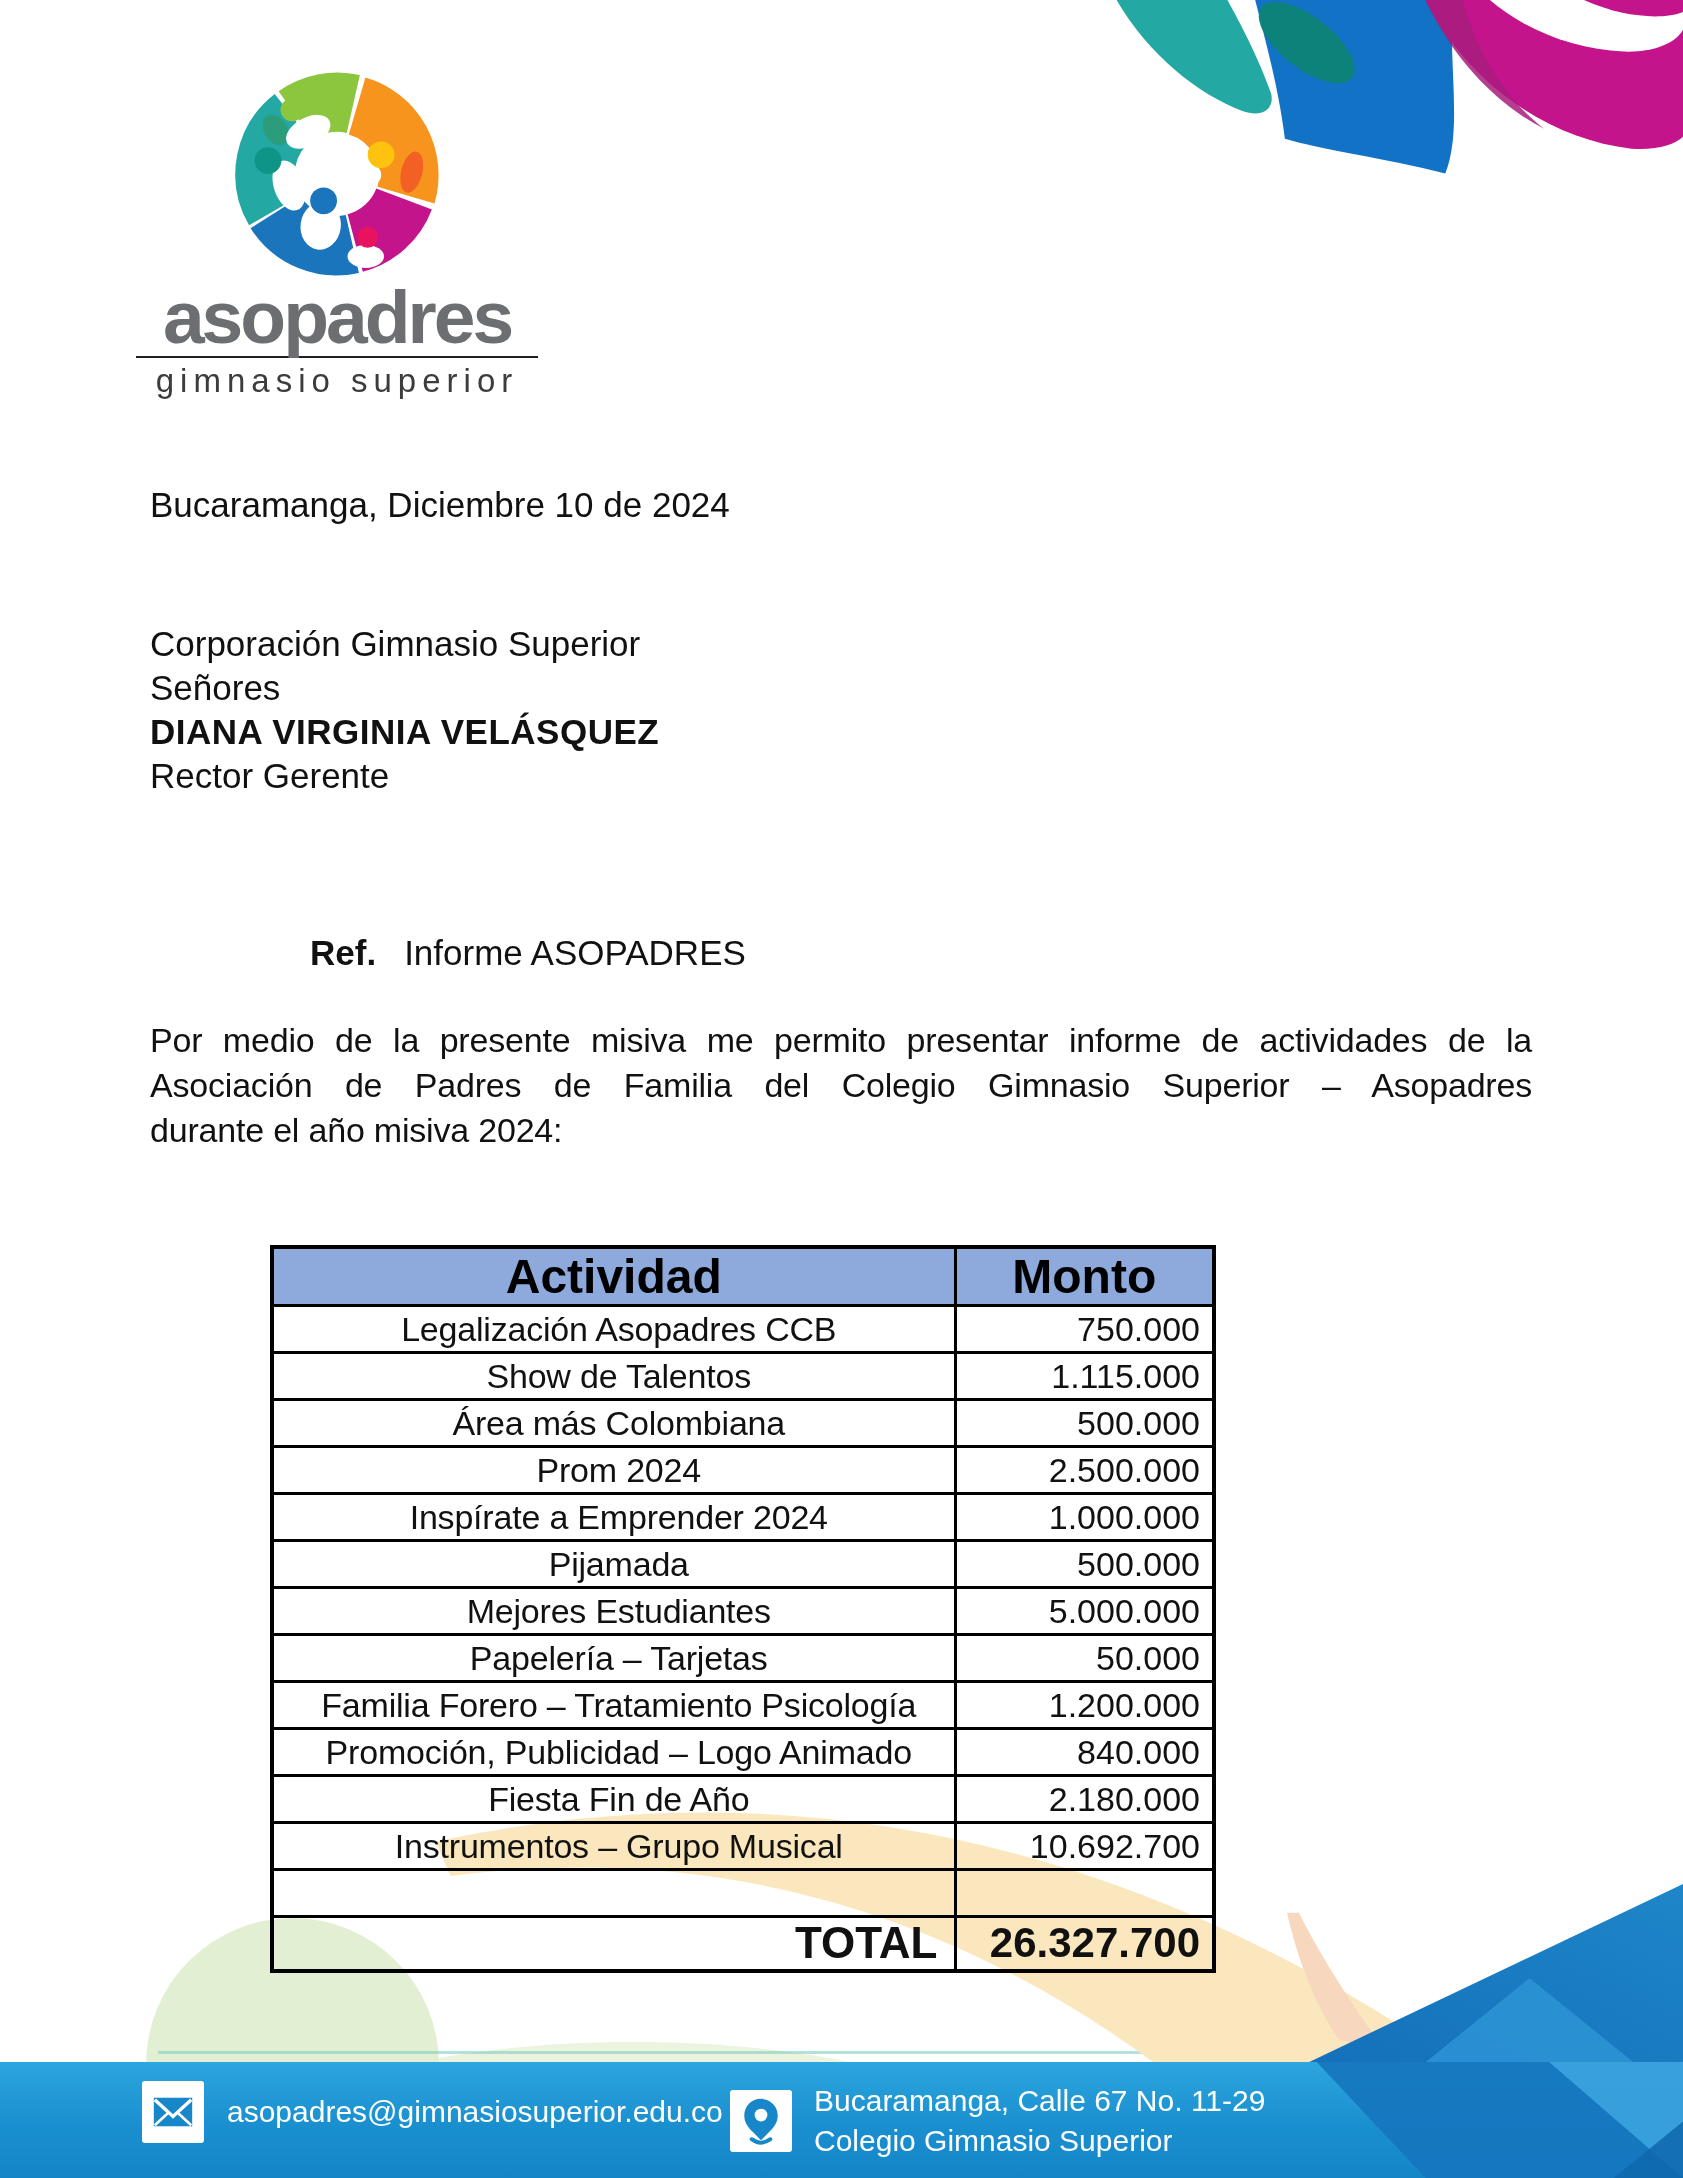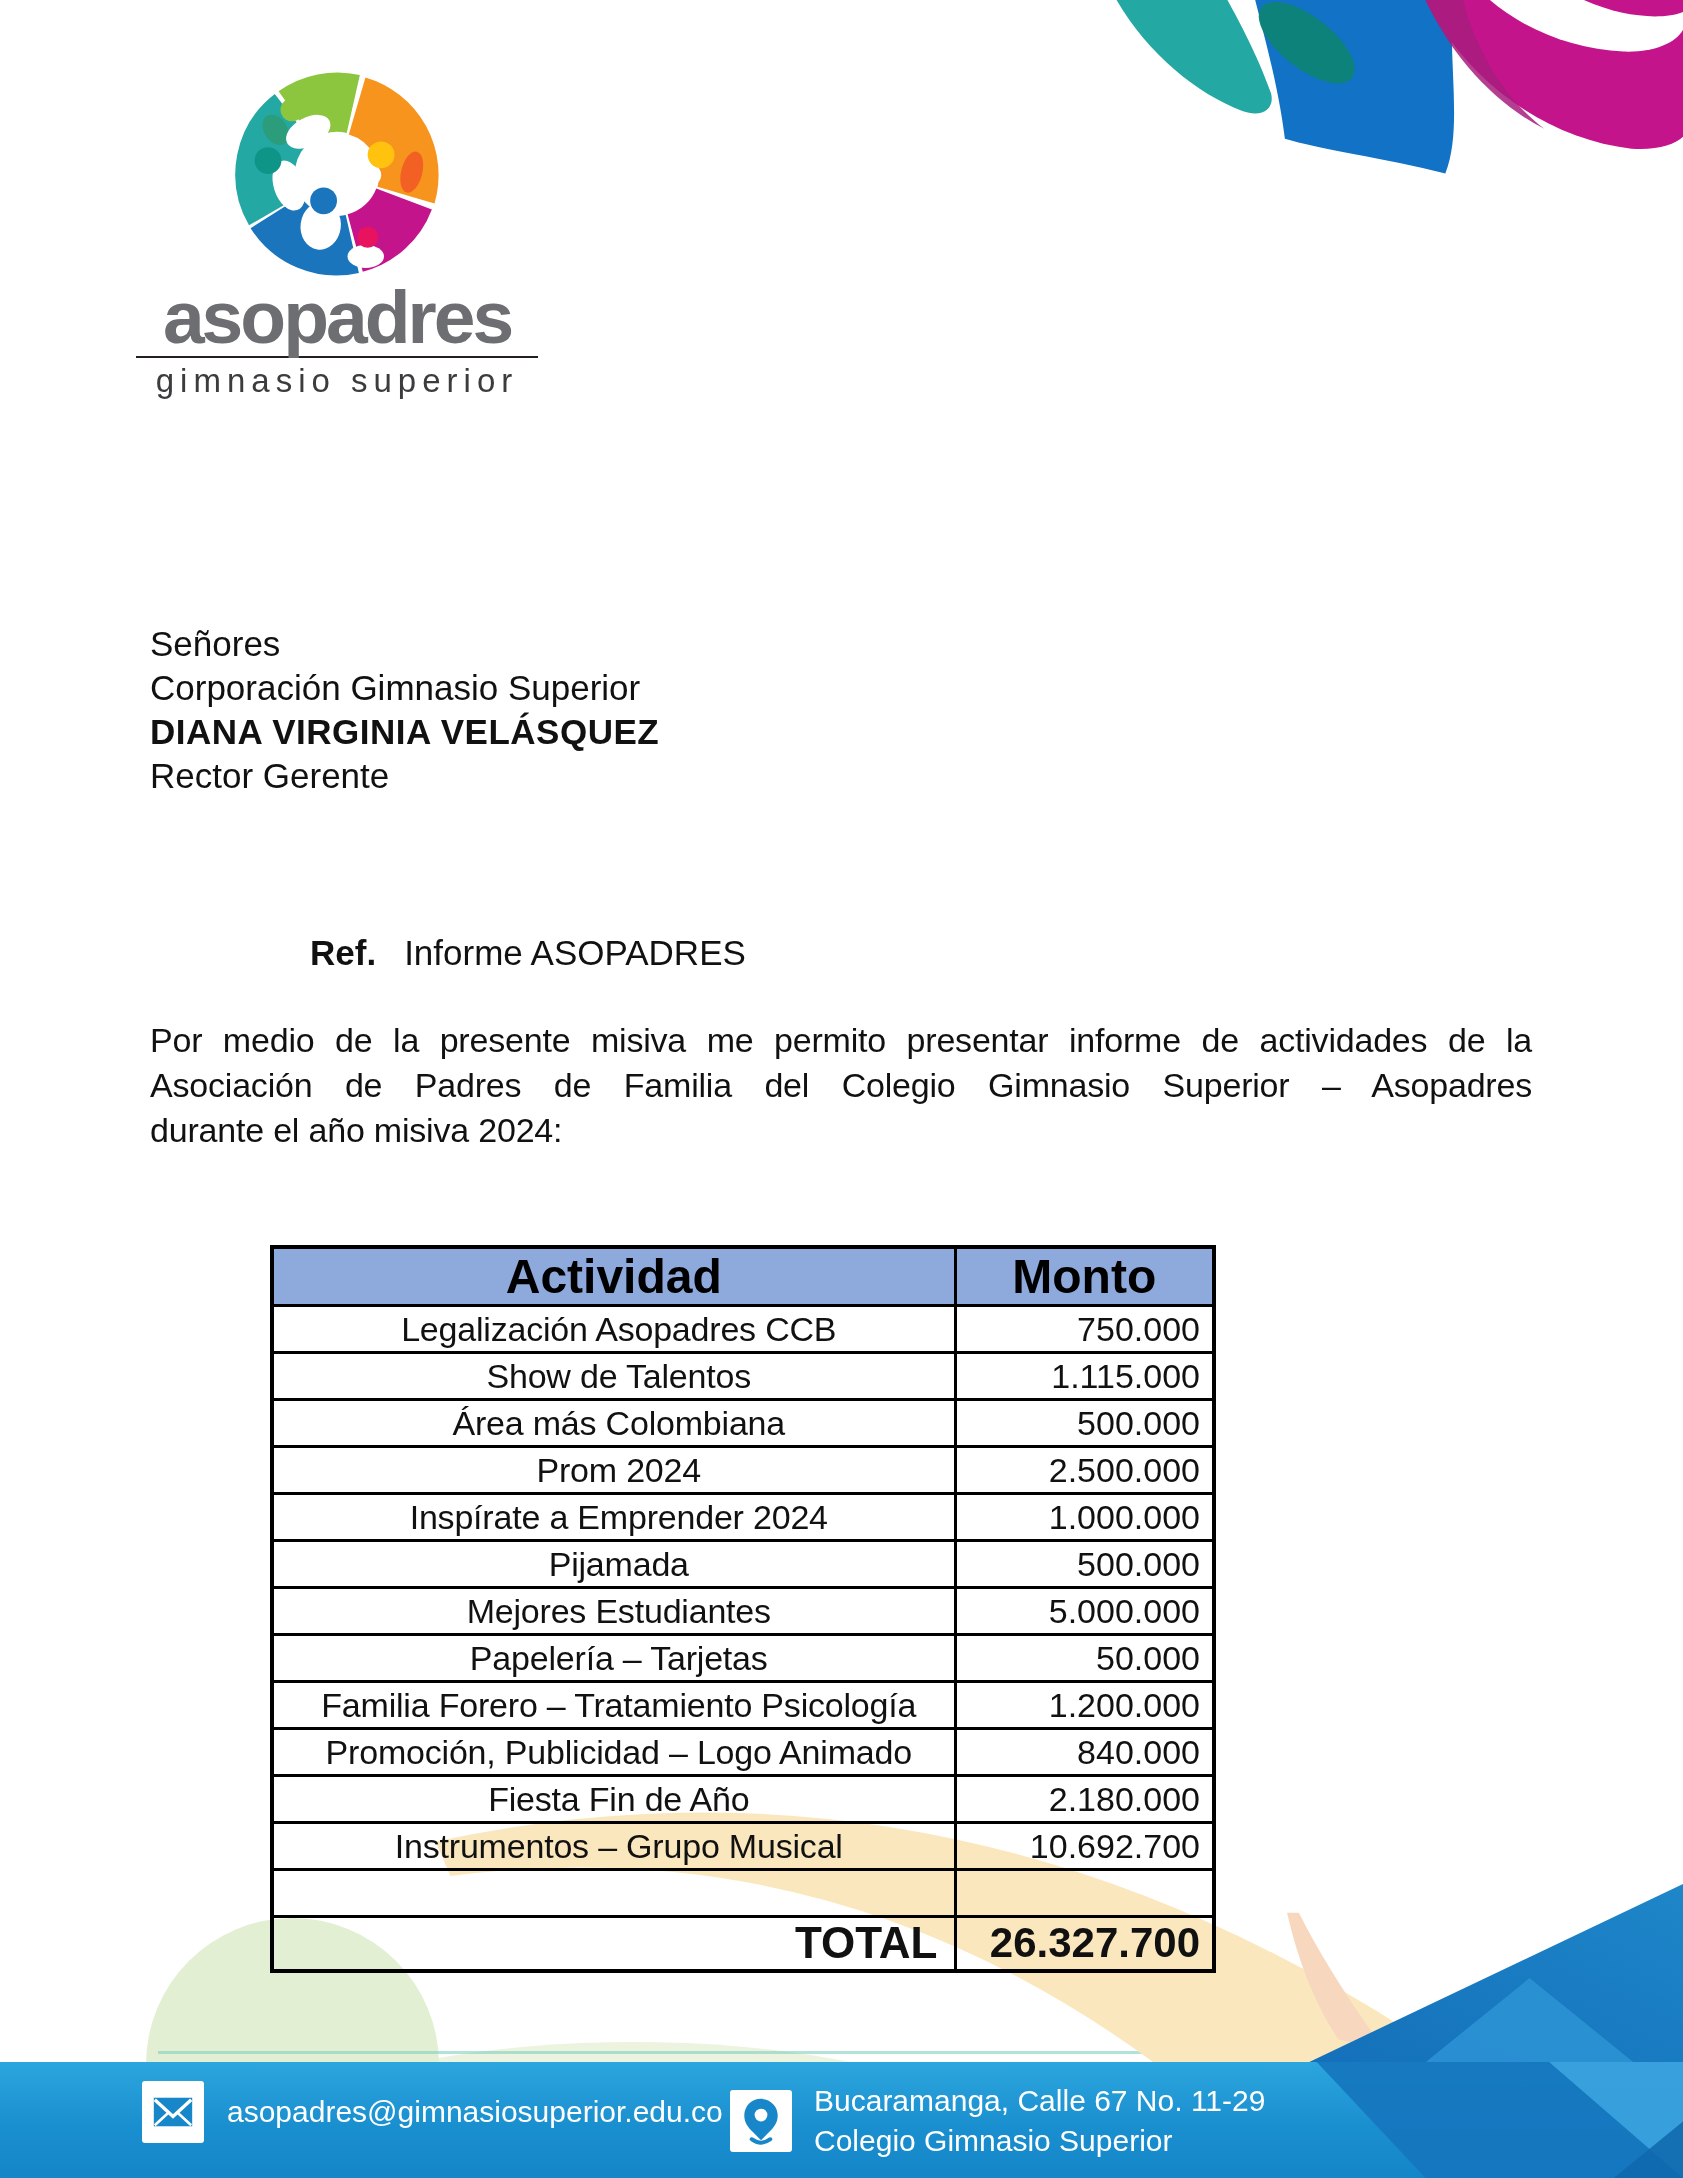--- a/index.html
+++ b/index.html
@@ -108,24 +108,25 @@
       <circle cx="48" cy="106" r="14" fill="#0f9488"></circle>
       <circle cx="166" cy="100" r="14" fill="#ffc20e"></circle>
       <circle cx="106" cy="148" r="14" fill="#1b75bc"></circle>
       <circle cx="152" cy="186" r="11" fill="#e9125e"></circle>
     </svg>
     <div class="logo-wordmark">asopadres</div>
     <div class="logo-divider"></div>
     <div class="logo-subtitle">gimnasio superior</div>
   </div>
 
+  <div class="date-line">Bucaramanga, Diciembre 10 de 2024</div>
 
   <div class="address-block">
+    <div>Corporación Gimnasio Superior</div>
     <div>Señores</div>
-    <div>Corporación Gimnasio Superior</div>
     <div class="addr-name">DIANA VIRGINIA VELÁSQUEZ</div>
     <div>Rector Gerente</div>
   </div>
 
   <div class="ref-line">
     <span class="ref-label">Ref.</span><span>Informe ASOPADRES</span>
   </div>
 
   <div class="body-par">
     <div class="par-line-justify">Por medio de la presente misiva me permito presentar informe de actividades de la</div>

